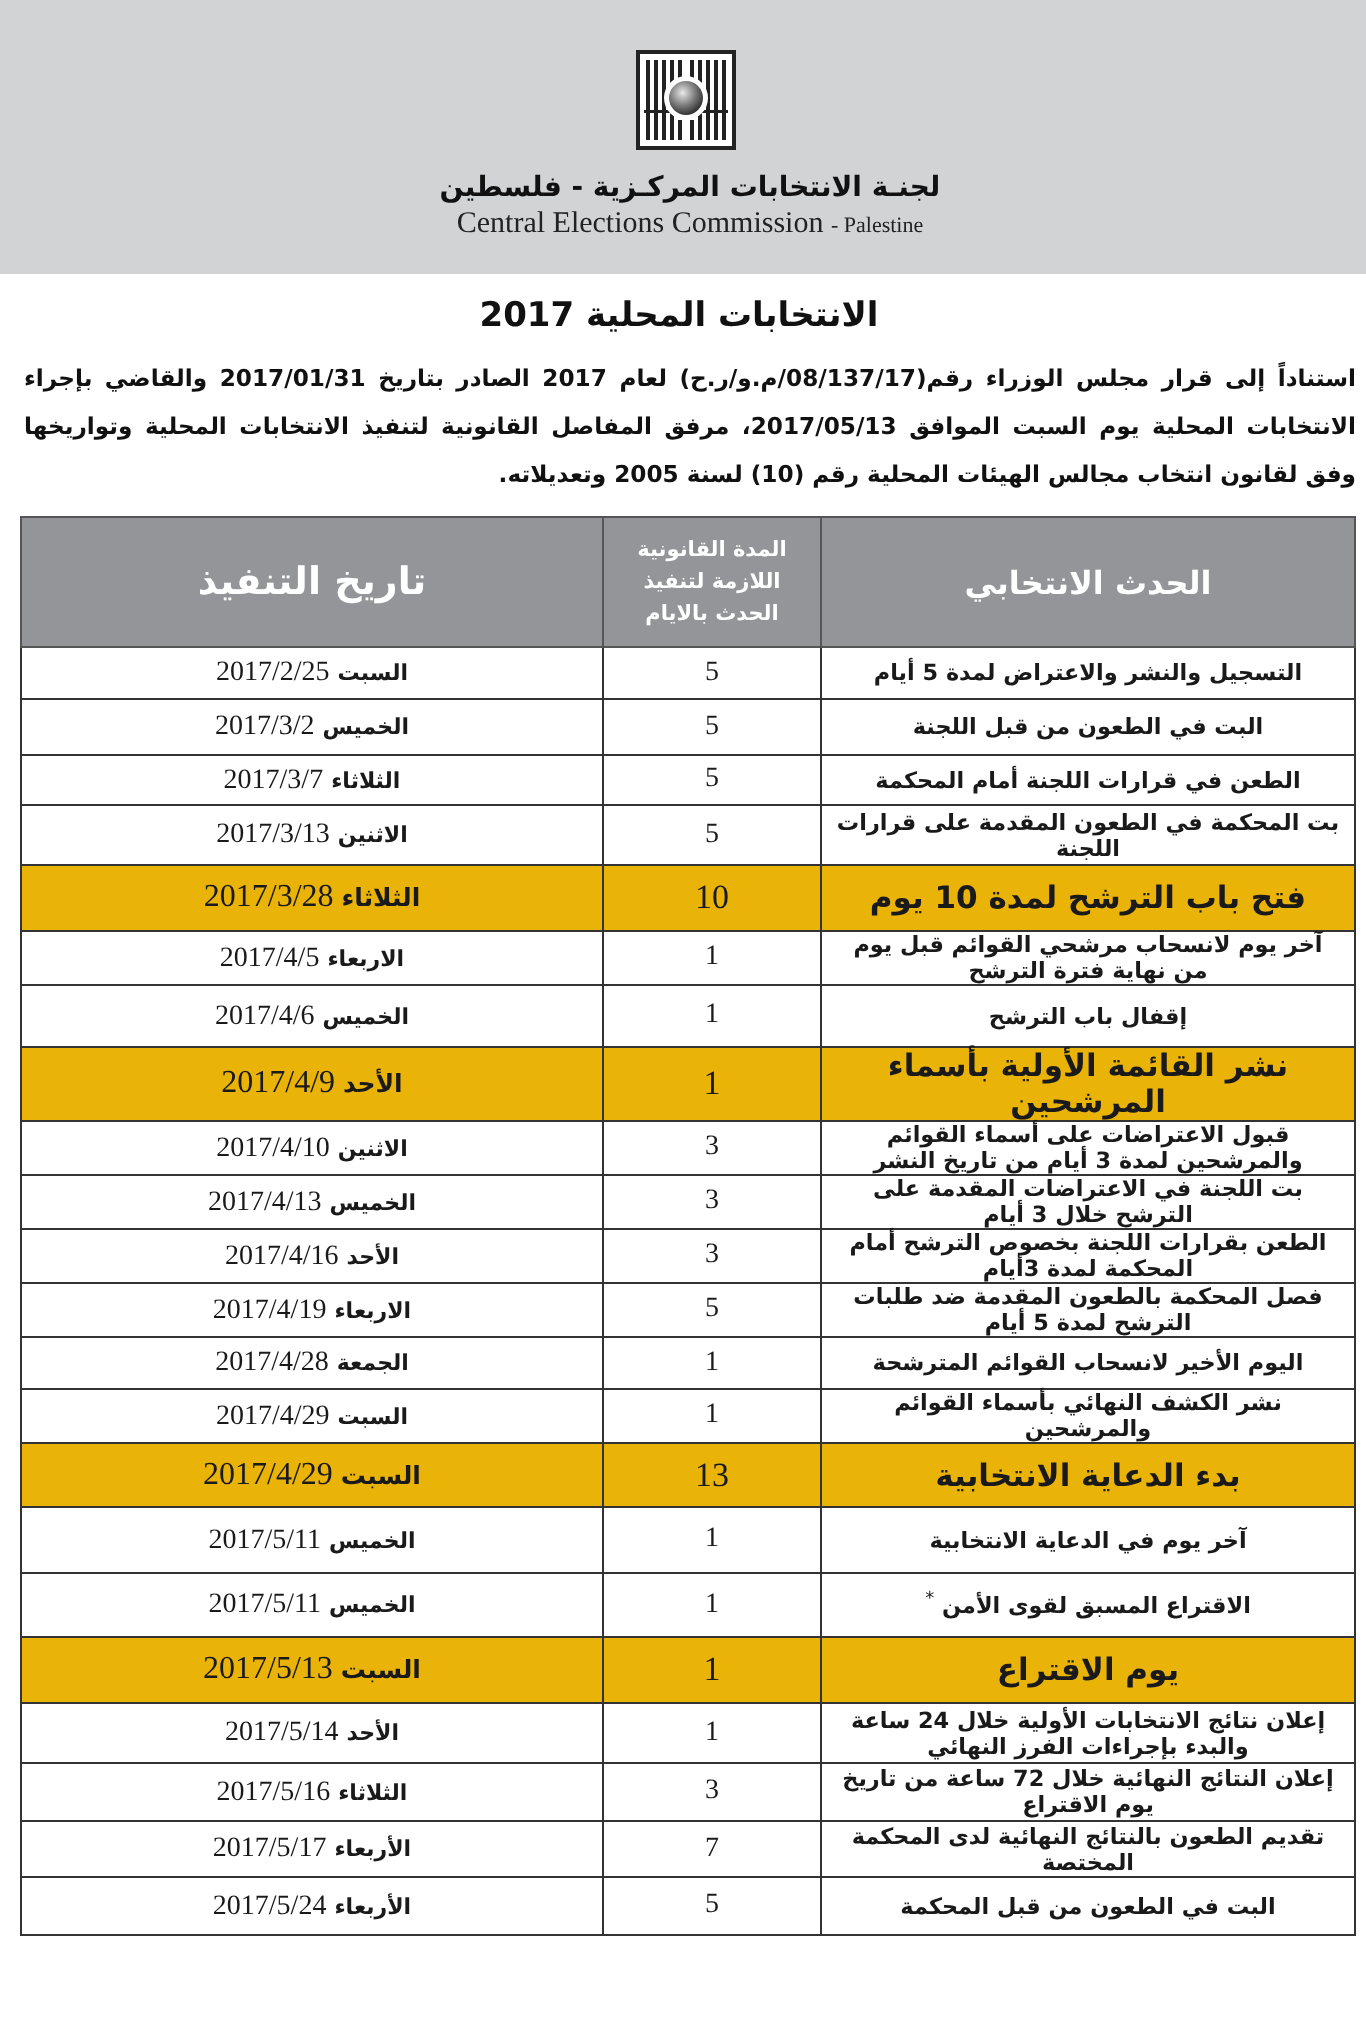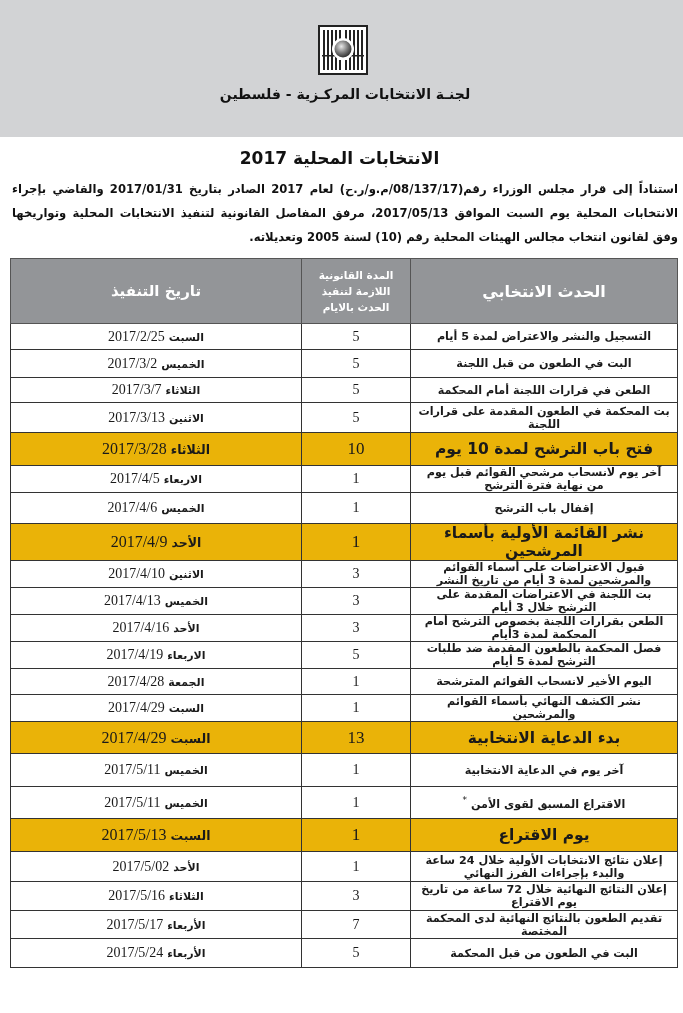--- a/index.html
+++ b/index.html
@@ -35,21 +35,21 @@
   table.sched {
     position: absolute; left: 10px; top: 258px; width: 667px; border-collapse: collapse;
     direction: rtl; table-layout: fixed;
   }
   table.sched td, table.sched th { border: 1.2px solid #333; padding: 0 6px; box-sizing: border-box; }
   table.sched th {
     background: #939598; color: #fff; font-weight: bold; height: 65px; border-color: #555;
   }
   th.h-event { font-size: 16px; }
   th.h-dur { font-size: 10.5px; line-height: 16px; padding: 0 2px; }
-  th.h-date { font-size: 15px; }
+  th.h-date { font-size: 19px; }
   td.ev { text-align: center; font-weight: bold; font-size: 11.2px; }
   td.du { text-align: center; font-family: "Liberation Serif", serif; font-size: 14px; }
   td.dt { text-align: center; font-size: 12.5px; white-space: nowrap; }
   td.dt .day { font-weight: bold; font-size: 11px; }
   td.dt .date { font-family: "Liberation Serif", serif; font-size: 14px; direction: ltr; unicode-bidi: embed; margin-top: 48px; }
   tr.hl td { background: #eab308; }
   tr.hl td.ev { font-size: 15.5px; }
   tr.hl td.du { font-size: 17px; }
   tr.hl td.dt .day { font-size: 12.5px; }
   tr.hl td.dt .date { font-size: 16px; }
@@ -85,20 +85,24 @@
         <radialGradient id="g1" cx="40%" cy="35%" r="65%">
           <stop offset="0" stop-color="#e8e8e8"></stop>
           <stop offset="0.6" stop-color="#777"></stop>
           <stop offset="1" stop-color="#333"></stop>
         </radialGradient>
       </defs>
       <circle cx="23" cy="22" r="8.5" fill="url(#g1)"></circle>
     </svg>
   </div>
   <div class="org-ar">لجنـة الانتخابات المركـزية - فلسطين</div>
+  <div class="org-en">
+    <span>Central Elections Commission</span>
+    <span class="pal">- Palestine</span>
+  </div>
 </div>
 
 <div class="title">الانتخابات المحلية 2017</div>
 <div class="intro">استناداً إلى قرار مجلس الوزراء رقم(08/137/17/م.و/ر.ح) لعام 2017 الصادر بتاريخ 2017/01/31 والقاضي بإجراء الانتخابات المحلية يوم السبت الموافق 2017/05/13، مرفق المفاصل القانونية لتنفيذ الانتخابات المحلية وتواريخها وفق لقانون انتخاب مجالس الهيئات المحلية رقم (10) لسنة  2005 وتعديلاته.</div>
 
 <table class="sched">
   <colgroup>
     <col style="width:267px">
     <col style="width:109px">
     <col style="width:291px">
@@ -197,21 +201,21 @@
         <td class="dt"><span class="day">الخميس</span> <span class="date">2017/5/11</span></td>
       </tr>
       <tr class="hl" style="height: 33px;">
         <td class="ev"><span>يوم الاقتراع</span></td>
         <td class="du">1</td>
         <td class="dt"><span class="day">السبت</span> <span class="date">2017/5/13</span></td>
       </tr>
       <tr style="height: 30px;">
         <td class="ev"><span>إعلان نتائج الانتخابات الأولية خلال 24 ساعة والبدء بإجراءات الفرز النهائي</span></td>
         <td class="du">1</td>
-        <td class="dt"><span class="day">الأحد</span> <span class="date">2017/5/02</span></td>
+        <td class="dt"><span class="day">الأحد</span> <span class="date">2017/5/14</span></td>
       </tr>
       <tr style="height: 29px;">
         <td class="ev"><span>إعلان النتائج النهائية خلال 72 ساعة من تاريخ يوم الاقتراع</span></td>
         <td class="du">3</td>
         <td class="dt"><span class="day">الثلاثاء</span> <span class="date">2017/5/16</span></td>
       </tr>
       <tr style="height: 28px;">
         <td class="ev"><span>تقديم الطعون بالنتائج النهائية لدى المحكمة المختصة</span></td>
         <td class="du">7</td>
         <td class="dt"><span class="day">الأربعاء</span> <span class="date">2017/5/17</span></td>

